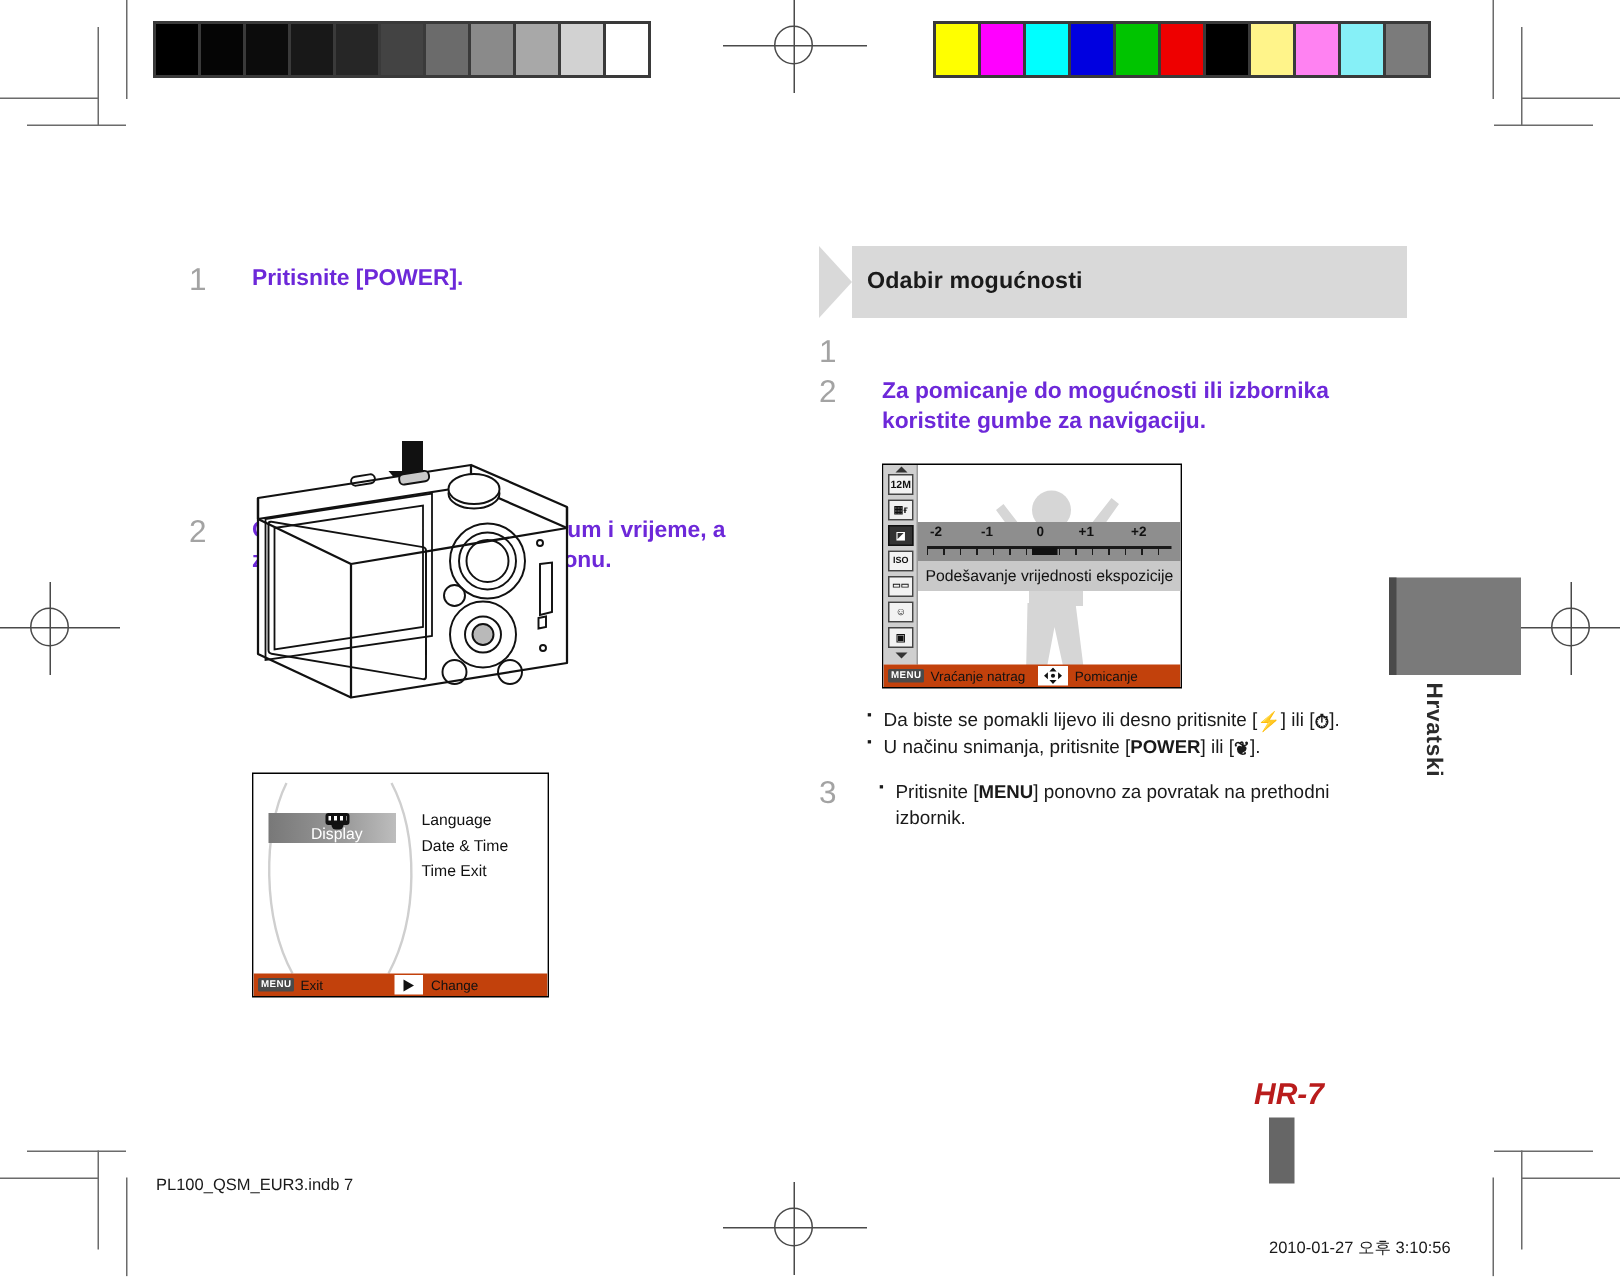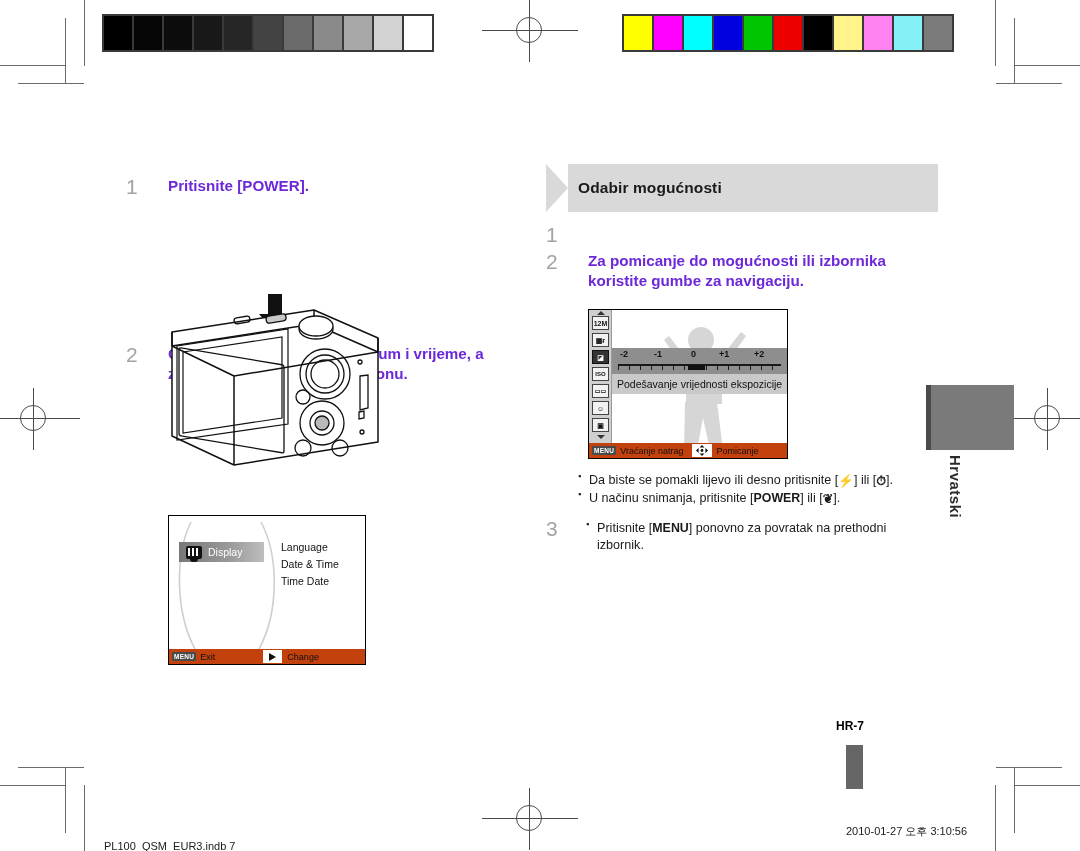--- a/index.html
+++ b/index.html
@@ -203,21 +203,21 @@
   }
   .sidetab-label {
     position: absolute;
     font-size: 15px; font-weight: bold; color: #2b2b2b;
     writing-mode: vertical-rl;
     letter-spacing: .5px;
   }
 
   
   .pageno {
-    position: absolute; font-size: 12px; font-weight: bold; color: #000000;
+    position: absolute; font-size: 20px; font-weight: bold; color: #b91c1c; font-style: italic;
   }
   .pagebar { position: absolute; background: #666; }
 
   
   .footer {
     position: absolute; font-size: 11px; color: #1a1a1a;
     font-family: "Liberation Sans", sans-serif;
   }
 </style>
 </head>
@@ -361,28 +361,28 @@
       </div>
     </div>
   </div>
 
   <div class="lcd" style="left:168px; top:515px; width:198px; height:150px;">
     <div class="lcd-disp-inner">
       <svg width="196" height="148" style="position:absolute;left:0;top:0;">
         <path d="M22 6 C6 38, 6 96, 26 133" fill="none" stroke="#cfcfcf" stroke-width="1.6"></path>
         <path d="M92 6 C110 40, 110 96, 90 133" fill="none" stroke="#cfcfcf" stroke-width="1.6"></path>
       </svg>
-      <div class="lcd-disp-sel" style="left:10px; top:26px; width:85px; height:20px;">
+      <div class="lcd-disp-sel" style="left:10px; top:26px; width:85px; height:20px;flex-direction:column;">
         <div class="lcd-disp-icon"></div>
         <div class="lbl">Display</div>
       </div>
       <div class="lcd-disp-items" style="left:112px; top:25px;">
         <div>Language</div>
         <div>Date &amp; Time</div>
-        <div>Time Date</div>
+        <div>Time Exit</div>
       </div>
       <div class="lcd-botbar">
         <div class="menu-chip">MENU</div>
         <span>Exit</span>
         <div class="white-chip" style="margin-left:48px;">
           <span style="display:inline-block;width:0;height:0;border-top:4px solid transparent;border-bottom:4px solid transparent;border-left:7px solid #111;"></span>
         </div>
         <span>Change</span>
       </div>
     </div>
@@ -477,16 +477,16 @@
       </div>
     </div>
   </div>
 
   <div class="sidetab" style="left:926px; top:385px; width:88px; height:65px;"></div>
   <div class="sidetab-label" style="left:947px; top:455px;">Hrvatski</div>
 
   <div class="pageno" style="left:836px; top:719px;">HR-7</div>
   <div class="pagebar" style="left:846px; top:745px; width:17px; height:44px;"></div>
 
-  <div class="footer" style="left:104px; top:840px;">PL100_QSM_EUR3.indb   7</div>
+  <div class="footer" style="left:104px; top:784px;">PL100_QSM_EUR3.indb   7</div>
   <div class="footer" style="left:846px; top:824px;">2010-01-27   오후 3:10:56</div>
 
 </div>
 
 </body></html>

